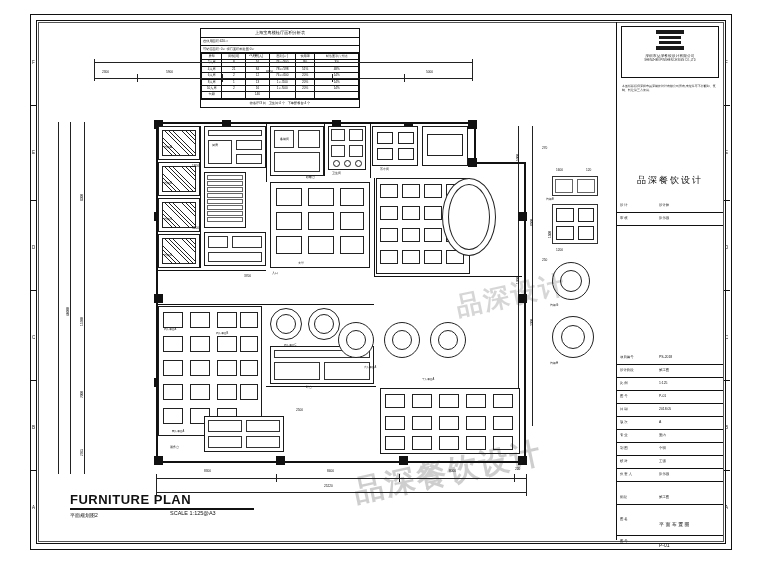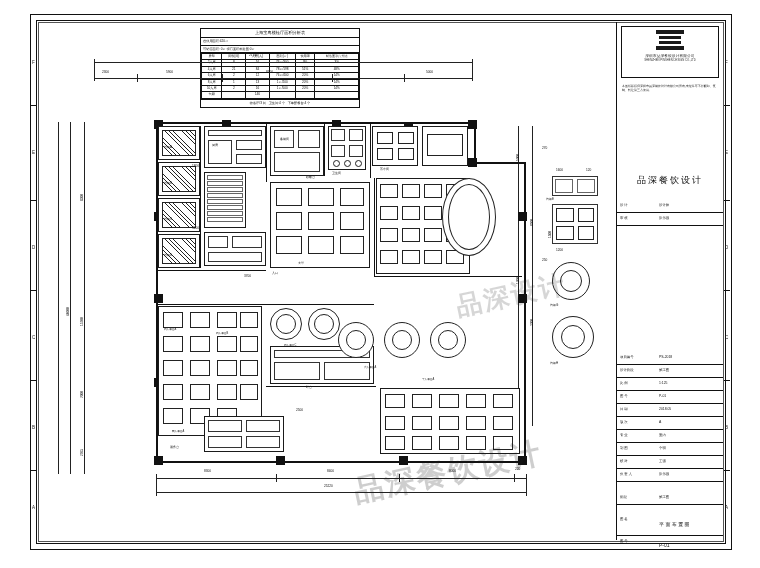--- a/index.html
+++ b/index.html
@@ -527,14 +527,20 @@
     <div class="dimtxt" style="left:252px;top:382px;">2500</div>
     <div class="dimtxt" style="left:148px;top:138px;">1800</div>
     <div class="dimtxt" style="left:148px;top:200px;">3200</div>
     <div class="dimtxt" style="left:498px;top:120px;">270</div>
     <div class="dimtxt" style="left:498px;top:232px;">250</div>
   </div>
 
   <div class="wm">品深餐饮设计</div>
   <div class="wm2">品深设计</div>
 
+  <div class="caption">
+    <div class="cap-main">FURNITURE PLAN</div>
+    <div class="cap-rule"></div>
+    <div class="cap-sub">平面规划图2</div>
+    <div class="cap-scale">SCALE  1:125@A3</div>
+  </div>
 
 </div>
 
 </body></html>

